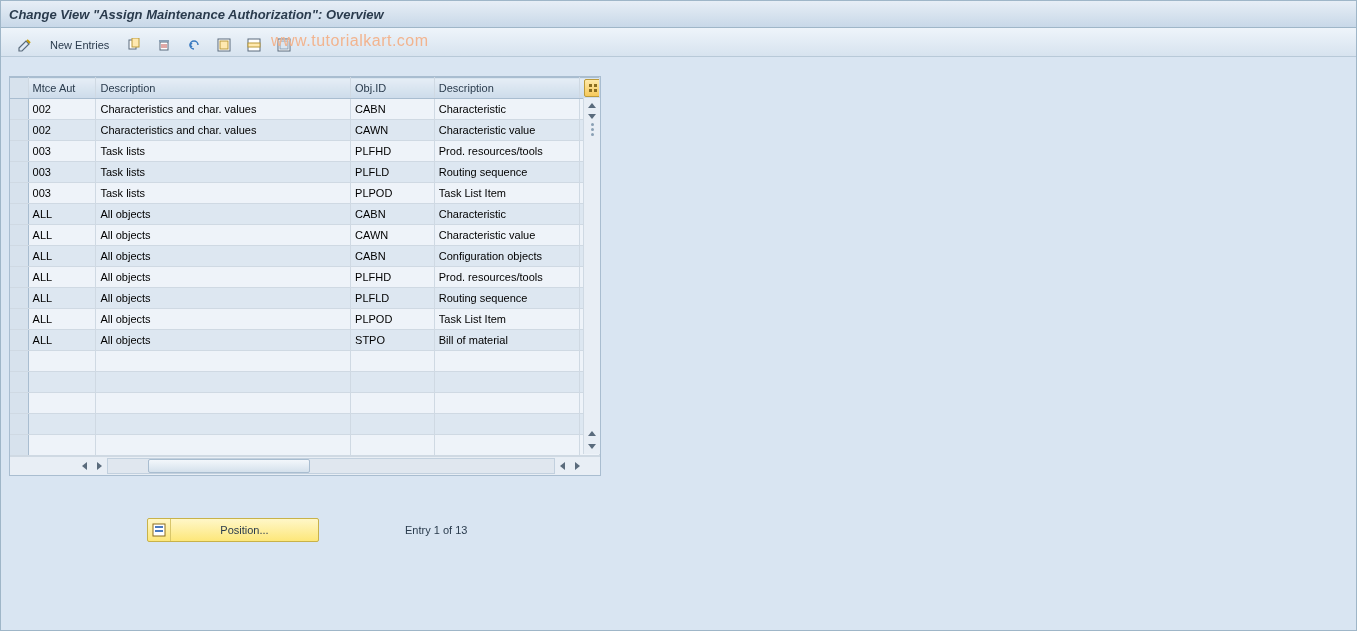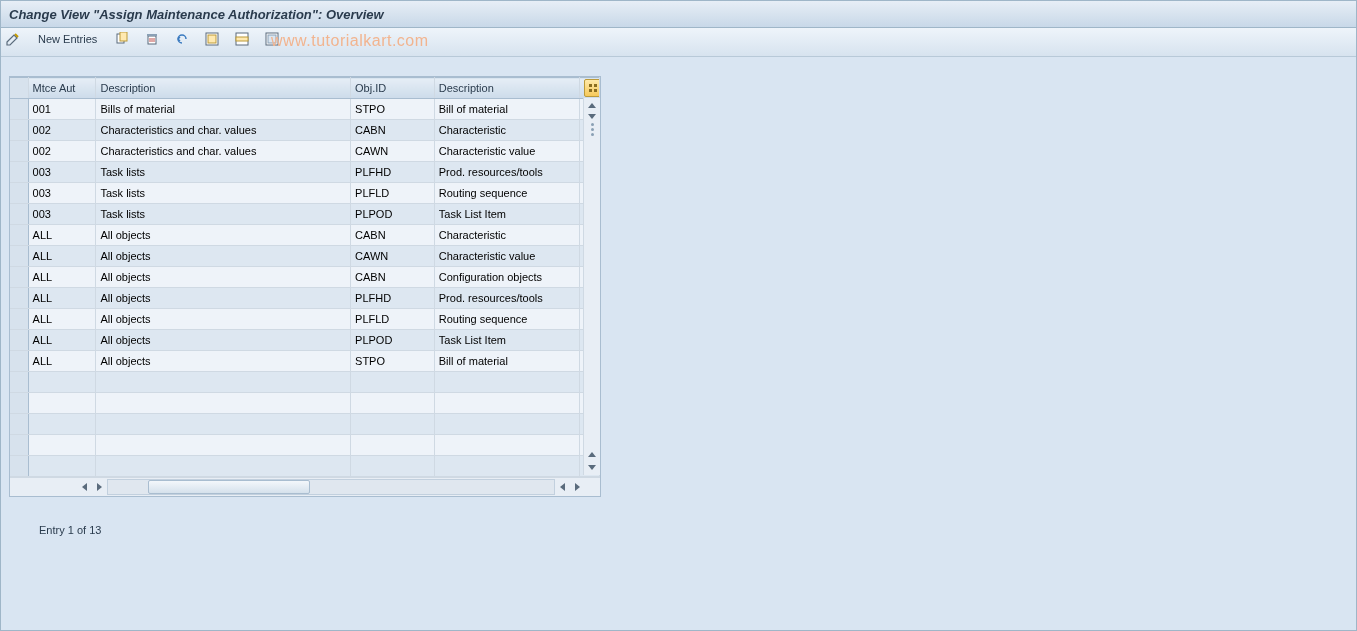--- a/index.html
+++ b/index.html
@@ -1,21 +1,21 @@
 <!DOCTYPE html>
 <html><head>
 <meta charset="utf-8">
 <style>
   html,body{margin:0;padding:0;width:1357px;height:631px;background:#fff;font-family:Arial,Helvetica,sans-serif;font-size:11px;color:#000;overflow:hidden}
   .app{width:1357px;height:631px;background:#d9e5f2;position:relative;border:1px solid #9fb6c8;box-sizing:border-box}
   
   .titlebar{height:26px;background:linear-gradient(#e7eef6,#c8d8e8);border-bottom:1px solid #9fb6c8;display:flex;align-items:center;padding:0 8px}
   .titlebar span{font-weight:bold;font-style:italic;font-size:13px;color:#2a3b4d}
   
-  .toolbar{height:28px;background:linear-gradient(#eef4fa,#d7e3ef);border-bottom:1px solid #b8c9d8;display:flex;align-items:flex-start;padding:0 0;gap:6px;position:relative}
+  .toolbar{height:28px;background:linear-gradient(#eef4fa,#d7e3ef);border-bottom:1px solid #b8c9d8;display:flex;align-items:flex-end;padding:0 12px;gap:6px;position:relative}
   .tbtn{display:inline-flex;align-items:center;justify-content:center;height:20px;min-width:18px;padding:0 2px;border:1px solid transparent;border-radius:2px;cursor:pointer;color:#3a4a5a}
   .newentries{padding:0 6px;font-size:11px;color:#2a3b4d}
   .watermark{position:absolute;left:270px;top:4px;font-weight:normal;font-size:16px;color:#f2b48f;letter-spacing:.5px;pointer-events:none}
   
   .work{position:absolute;left:8px;top:75px;width:590px;background:#fca5a5;border:1px solid #a9bdd0}
   
   table{border-collapse:collapse;width:100%;table-layout:fixed}
   th,td{border-right:1px solid #cfd9e3;border-bottom:1px solid #cfd9e3;padding:0 4px;height:20px;text-align:left;font-size:11px;white-space:nowrap;overflow:hidden;text-overflow:ellipsis}
   thead th{background:linear-gradient(#e6eef6,#ccdbea);font-weight:normal;color:#2a3b4d;border-top:1px solid #a9bdd0;border-bottom:1px solid #a9bdd0}
   .col-sel{width:16px;background:#d7e2ed}
@@ -40,21 +40,21 @@
   .hscroll{height:18px;background:#e8eef5;border-top:1px solid #cfd9e3;display:flex;align-items:center;position:relative}
   .hscroll .track{flex:1;height:14px;margin:0 1px;background:#e0e7ef;border:1px solid #c2d0de;position:relative}
   .hscroll .thumb{position:absolute;left:40px;top:0;height:12px;width:160px;background:linear-gradient(#f3f7fb,#d5e1ec);border:1px solid #a9bdd0;border-radius:2px}
   .hscroll .arrow{width:14px;height:14px;display:flex;align-items:center;justify-content:center;color:#4a5a6a}
   .hscroll .sel{width:68px}
   
   .footer{position:absolute;left:8px;top:516px;height:26px;display:flex;align-items:center;gap:28px}
   .posbtn{height:22px;width:170px;background:linear-gradient(#fff7c8,#fde77a);border:1px solid #c8b24a;border-radius:2px;display:flex;align-items:center;cursor:pointer;margin-left:138px}
   .posbtn .ico{width:22px;height:100%;display:flex;align-items:center;justify-content:center;border-right:1px solid #d8c66a}
   .posbtn .lbl{flex:1;text-align:center;font-size:11px;color:#2a3b4d}
-  .entrytxt{font-size:11px;color:#2a3b4d;margin-left:30px}
+  .entrytxt{font-size:11px;color:#2a3b4d;margin-left:58px}
   
   svg{display:block}
 </style>
 </head>
 <body>
 
 <div class="app">
 
   <div class="titlebar">
     <span>Change View "Assign Maintenance Authorization": Overview</span>
@@ -135,28 +135,20 @@
                   <rect x="1" y="6" width="3" height="3" fill="#8a6d1f"></rect>
                   <rect x="6" y="6" width="3" height="3" fill="#8a6d1f"></rect>
                 </svg>
             </span>
           </th>
         </tr>
       </thead>
       <tbody id="tbody">
           <tr>
             <td class="col-sel"></td>
-            <td class="cell">001</td>
-            <td class="cell">Bills of material</td>
-            <td class="cell">STPO</td>
-            <td class="cell">Bill of material</td>
-            <td class="cell"></td>
-          </tr>
-          <tr>
-            <td class="col-sel"></td>
             <td class="cell">002</td>
             <td class="cell">Characteristics and char. values</td>
             <td class="cell">CABN</td>
             <td class="cell">Characteristic</td>
             <td class="cell"></td>
           </tr>
           <tr>
             <td class="col-sel"></td>
             <td class="cell">002</td>
             <td class="cell">Characteristics and char. values</td>
@@ -339,16 +331,26 @@
       <div class="arrow">
           <svg width="10" height="10" viewBox="0 0 10 10">
             <path d="M3 1l5 4-5 4z" fill="#5a6b7c"></path>
           </svg>
         </div>
       <div style="width:16px"></div>
     </div>
   </div>
 
   <div class="footer">
+    <div class="posbtn">
+      <span class="ico">
+        <svg width="14" height="14" viewBox="0 0 14 14">
+            <rect x="1" y="1" width="12" height="12" fill="#fff" stroke="#8a6d1f"></rect>
+            <rect x="3" y="3" width="8" height="2" fill="#4a7abf"></rect>
+            <rect x="3" y="7" width="8" height="2" fill="#4a7abf"></rect>
+          </svg>
+      </span>
+      <span class="lbl">Position...</span>
+    </div>
     <span class="entrytxt">Entry 1 of 13</span>
   </div>
 
 </div>
 
 </body></html>

